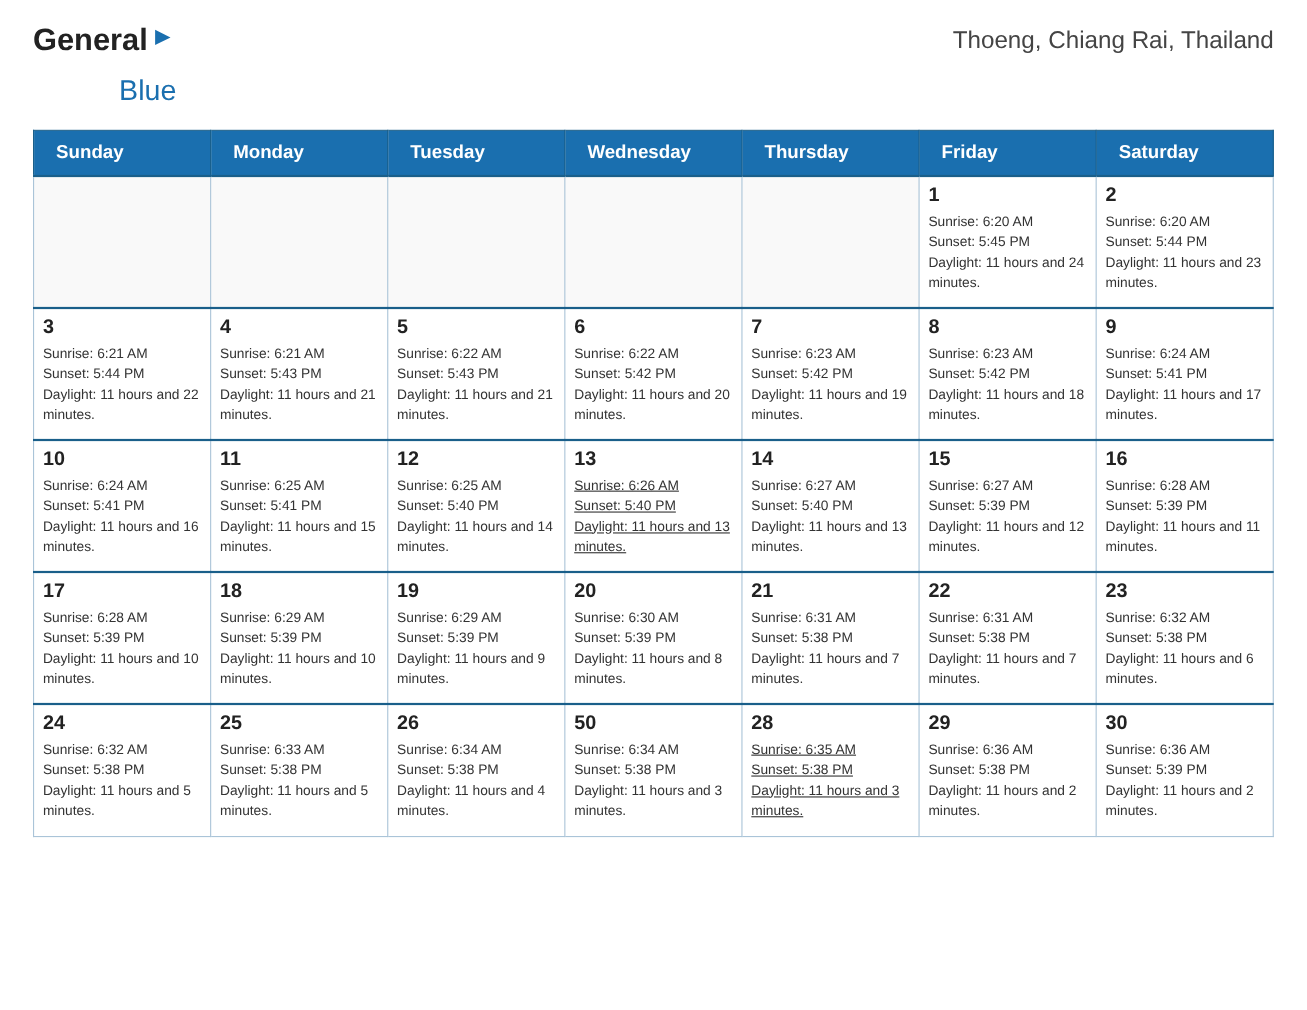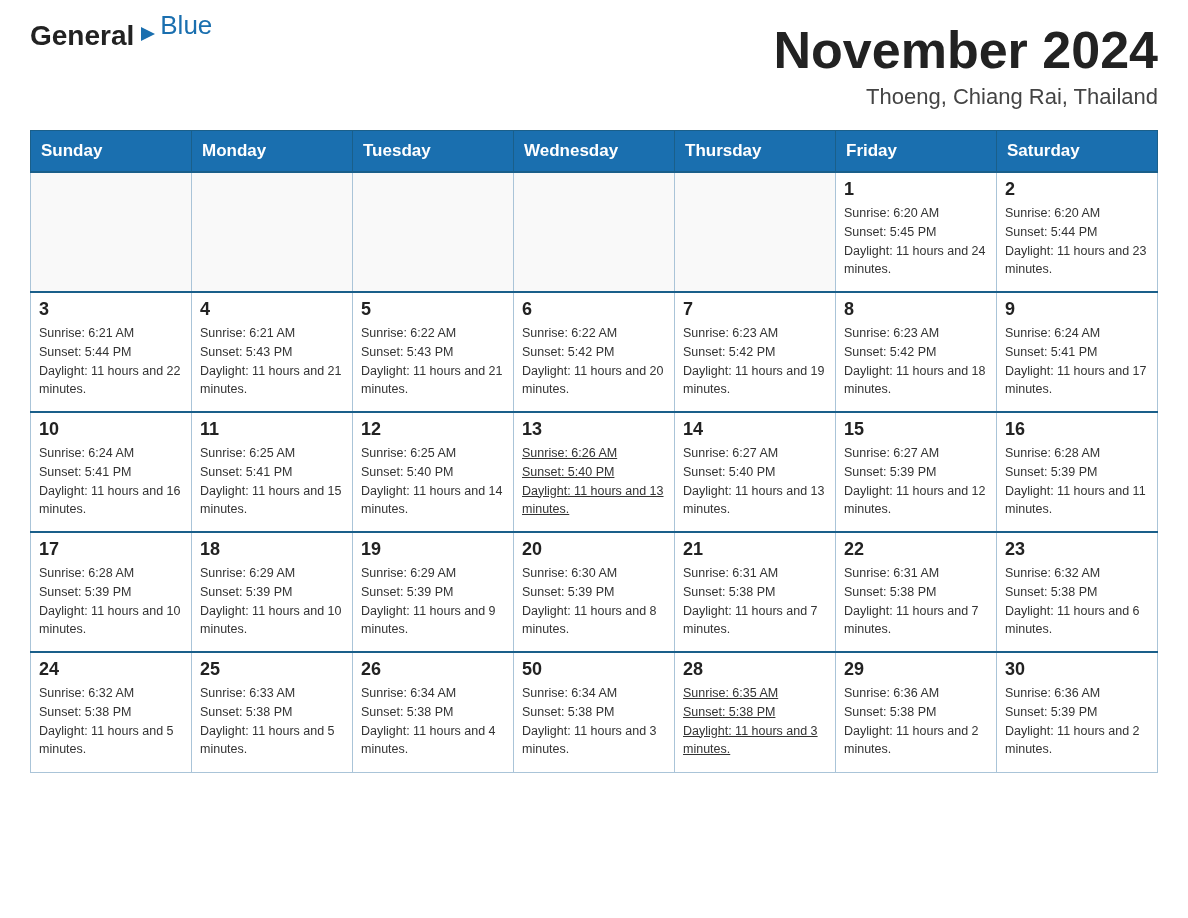--- a/index.html
+++ b/index.html
@@ -14,21 +14,23 @@
 
     
     .header {
       display: flex;
       justify-content: space-between;
       align-items: flex-start;
       margin-bottom: 20px;
     }
     .logo {
       display: flex;
-      align-items: flex-start;
+      flex-direction: column;
+      align-items: flex-end;
+      gap: 25px;
     }
     .logo-text {
       font-size: 28px;
       font-weight: bold;
       color: #222;
       display: flex;
       align-items: center;
     }
     .logo-blue-line {
       color: #1a6faf;
@@ -53,21 +55,21 @@
 
     
     .calendar {
       width: 100%;
       border-collapse: collapse;
       border: 1px solid #1a5f8a;
     }
     .calendar thead tr th {
       background-color: #1a6faf;
       color: #fff;
-      padding: 10px 10px;
+      padding: 10px 20px;
       font-size: 17px;
       font-weight: bold;
       border: 1px solid #1a5f8a;
       text-align: left;
     }
     .calendar tbody tr td {
       border: 1px solid #aac4d8;
       vertical-align: top;
       padding: 6px 8px;
       width: 14.28%;
@@ -105,21 +107,20 @@
       General
       <span style="display:inline-block; margin-left:3px; margin-right:1px;">
         <svg width="22" height="22" viewBox="0 0 22 22">
           <polygon points="4,4 18,11 4,18" fill="#1a6faf"></polygon>
         </svg>
       </span>
     </div>
     <div class="logo-blue-line" style="color:#1a6faf; font-size:26px; font-weight:normal; margin-top:-10px; padding-left:0px;">Blue</div>
   </div>
   <div class="title-section">
-    <div class="main-title">November 2024</div>
     <div class="subtitle">Thoeng, Chiang Rai, Thailand</div>
   </div>
 </div>
 
 <table class="calendar">
   <thead>
     <tr>
     <th>Sunday</th>
         <th>Monday</th>
         <th>Tuesday</th>

